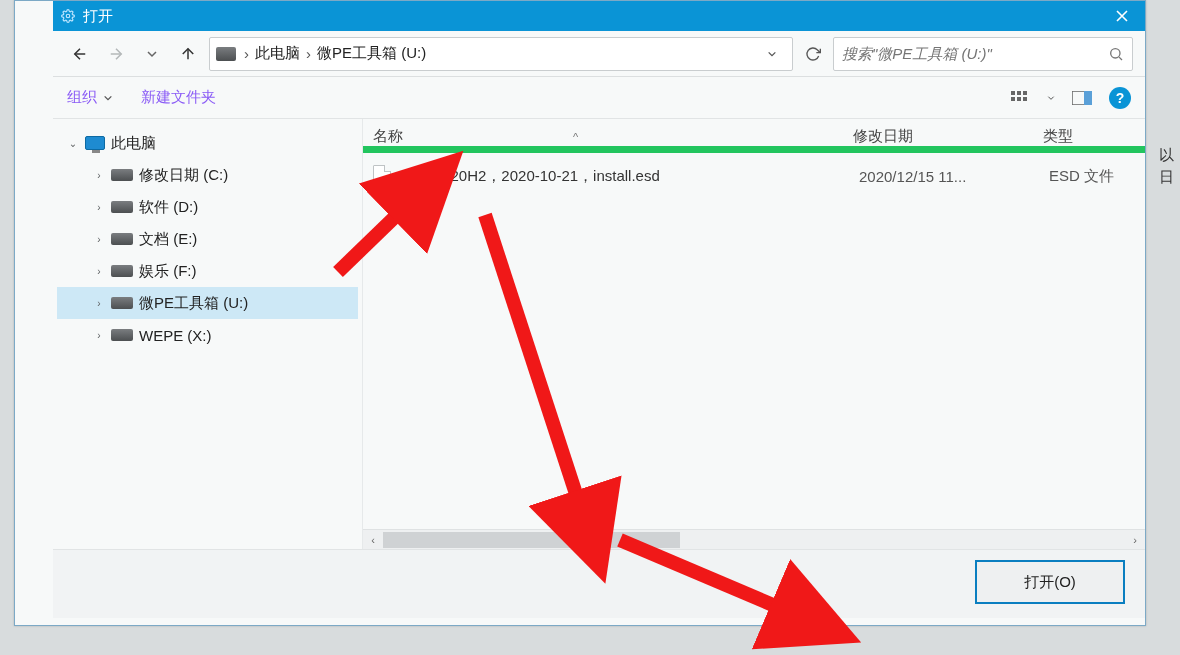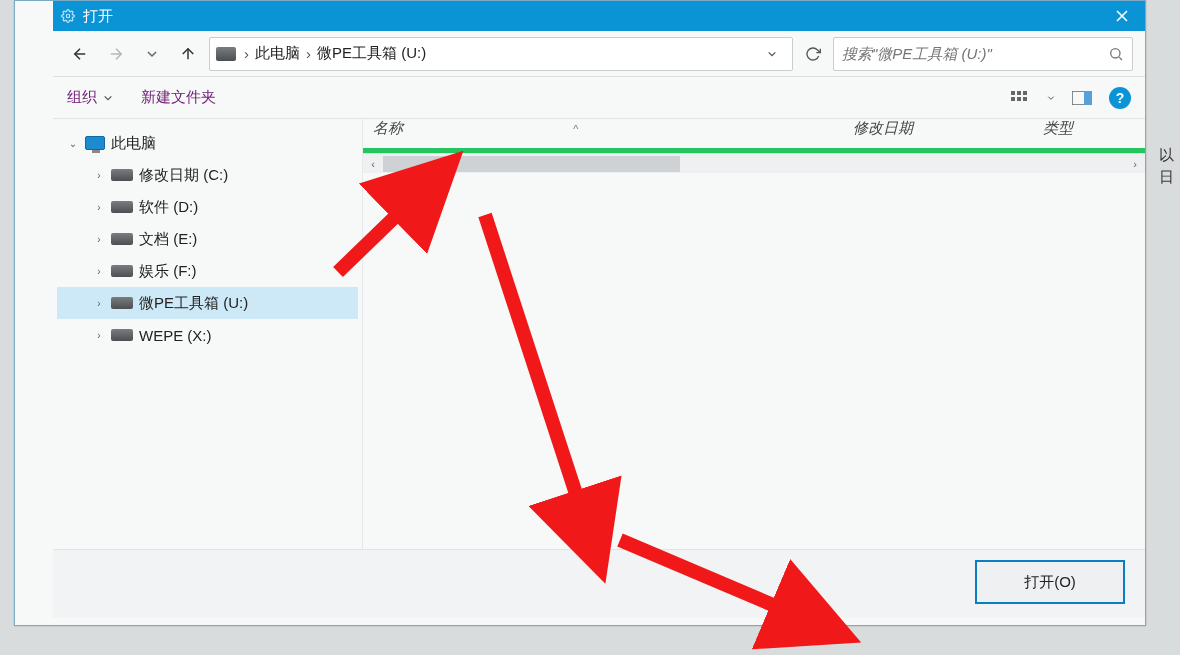--- a/index.html
+++ b/index.html
@@ -17,38 +17,38 @@
   .addr { flex:1; height:34px; border:1px solid #c9cdcf; background:#fff; display:flex; align-items:center; padding:0 6px; border-radius:2px;}
   .addr .sep { margin:0 6px; color:#555; }
   .addr .drive-icon{ width:20px; height:14px; background:linear-gradient(#7a7d80,#4c4f51); border-radius:2px; margin-right:2px; }
   .addr-drop { width:28px; display:flex; align-items:center; justify-content:center; color:#555;}
   .refresh{ width:28px; height:34px; display:flex; align-items:center; justify-content:center; color:#555;}
   .search { width:300px; height:34px; border:1px solid #c9cdcf; background:#fff; display:flex; align-items:center; padding:0 8px; border-radius:2px;}
   .search input{ border:0; outline:0; flex:1; font-style:italic; color:#888; background:transparent;}
 
   .cmdbar { height: 42px; border-bottom: 1px solid #e1e4e5; display:flex; align-items:center; padding: 0 14px; gap: 24px; background:#f7f9f9;}
   .cmdbar .left{ display:flex; gap:28px; }
-  .cmdbar .menuitem{ display:flex; align-items:center; gap:6px; color:#701a75;}
+  .cmdbar .menuitem{ display:flex; align-items:center; gap:6px; color:#8b5cf6;}
   .cmdbar .spacer{ flex:1; }
   .cmdbar .right{ display:flex; align-items:center; gap:14px; }
   .iconbtn{ width:26px; height:26px; display:flex; align-items:center; justify-content:center; color:#555;}
   .help{ width:22px; height:22px; border-radius:50%; background:#0a94d6; color:#fff; display:flex; align-items:center; justify-content:center; font-size:14px; font-weight:bold;}
 
   .body { display:flex; height: 430px; }
   .tree { width: 310px; border-right: 1px solid #e6e9ea; padding: 8px 4px; overflow:hidden;}
   .tree-row { display:flex; align-items:center; height:32px; padding-left: 10px; gap:6px; white-space:nowrap;}
   .tree-row.sel{ background:#cde8f6; }
   .expander{ width:12px; height:12px; display:inline-flex; align-items:center; justify-content:center; color:#606365; font-size:10px;}
   .monitor{ width:20px; height:14px; background:#1e8bd1; border:1px solid #0d6aa3; border-radius:2px; position:relative;}
   .monitor::after{content:""; position:absolute; bottom:-4px; left:6px; width:8px; height:3px; background:#888;}
   .driveic{ width:22px; height:12px; background:linear-gradient(#7a7d80,#4c4f51); border-radius:2px;}
   .indent1{ padding-left: 36px; }
 
   .list { flex:1; display:flex; flex-direction:column; }
-  .list-head{ display:flex; height:34px; align-items:flex-start; border-bottom:5px solid #22c55e; color:#444; padding-left:10px;font-style:italic;}
+  .list-head{ display:flex; height:34px; align-items:flex-end; border-bottom:7px solid #22c55e; color:#444; padding-left:10px;}
   .col-name{ width:480px; display:flex; align-items:center; gap:170px;}
   .col-date{ width:190px; }
   .col-type{ flex:1; }
   .sort-arrow{ color:#777; font-size:11px;}
   .list-rows{ flex:1; padding-top:6px; position:relative;}
   .row{ display:flex; align-items:center; height:34px; padding-left:10px; color:#333;}
   .fileic{ width:18px; height:22px; border:1px solid #bfc3c5; background:#fff; border-radius:1px; margin-right:12px; position:relative;}
   .fileic::before{content:"";position:absolute;right:-1px;top:-1px;width:6px;height:6px;background:#f7f9f9;border-left:1px solid #bfc3c5;border-bottom:1px solid #bfc3c5;}
   .row .name{ width:456px; }
   .row .date{ width:190px; color:#555;}
@@ -226,20 +226,28 @@
 
     <div class="list">
       <div class="list-head">
         <div class="col-name">
           <span>名称</span>
           <span class="sort-arrow">^</span>
         </div>
         <div class="col-date">修改日期</div>
         <div class="col-type">类型</div>
       </div>
+      <div class="list-rows">
+        <div class="row">
+          <span class="fileic"></span>
+          <span class="name">Win10-20H2，2020-10-21，install.esd</span>
+          <span class="date">2020/12/15 11...</span>
+          <span class="type">ESD 文件</span>
+        </div>
+      </div>
       <div class="hscroll">
         <div class="ar">‹</div>
         <div class="track">
             <div class="thumb"></div>
           </div>
         <div class="ar">›</div>
       </div>
     </div>
   </div>
 

